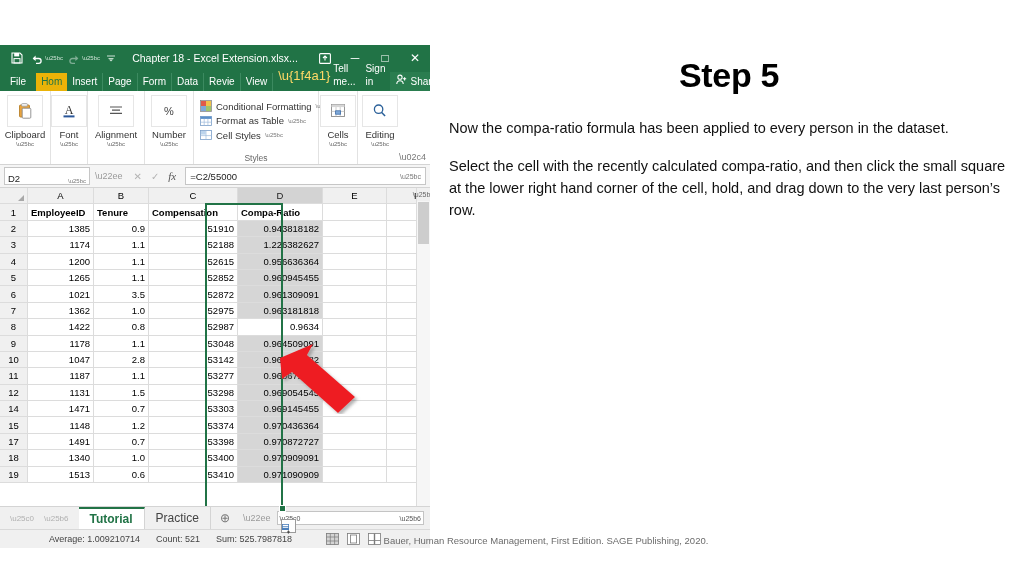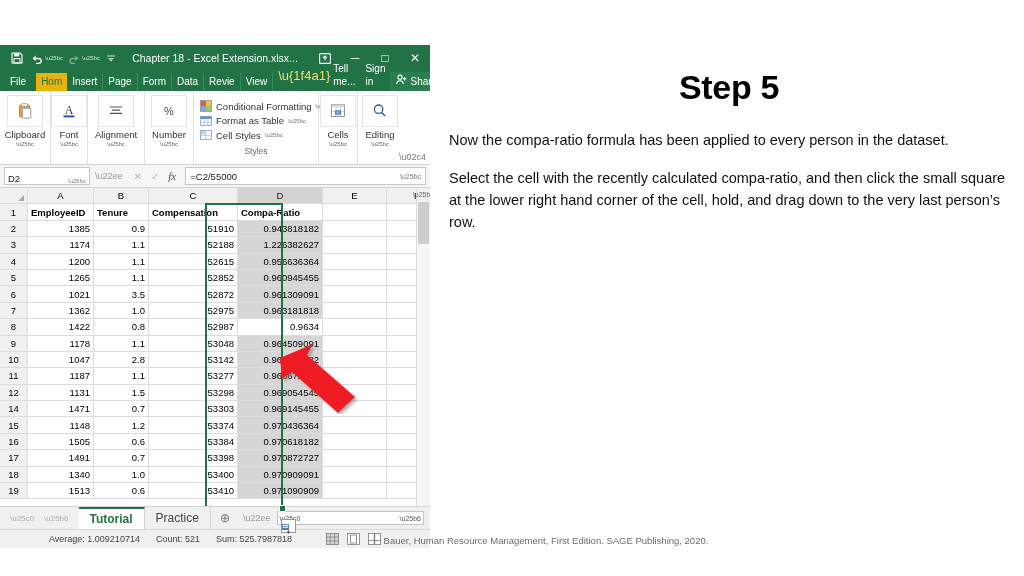--- a/index.html
+++ b/index.html
@@ -76,21 +76,21 @@
   }
   .big-lbl{font-size:9.5px;color:#333;margin-top:2px;white-space:nowrap;}
   .big-caret{font-size:6px;color:#666;line-height:6px;margin-top:1px;}
   .styles-items{
     display:flex;flex-direction:column;justify-content:flex-start;
     padding:5px 6px 0 6px;gap:2.5px;
   }
   .style-item{display:flex;align-items:center;gap:4px;font-size:9.5px;color:#333;white-space:nowrap;}
   .style-ico{width:12px;height:12px;flex:0 0 12px;}
   .grp-caption{
-    position:absolute;bottom:8px;left:0;right:0;text-align:center;
+    position:absolute;bottom:1px;left:0;right:0;text-align:center;
     font-size:8.5px;color:#666;
   }
   .ribbon-collapse{
     position:absolute;right:4px;bottom:2px;font-size:9px;color:#777;
   }
 
   
   .formula-bar{
     height:22px;background:#f5f5f5;border-bottom:1px solid #d4d4d4;
     display:flex;align-items:center;padding:0 4px;gap:3px;
@@ -216,21 +216,21 @@
   }
   .status-stats{display:flex;gap:16px;}
   .view-btns{display:flex;gap:8px;margin-left:20px;}
   .view-btn{
     width:13px;height:12px;display:flex;align-items:center;justify-content:center;
   }
   .view-btn.active svg rect.bg{fill:#d4d4d4;}
 
   
   .right-panel{
-    position:absolute;left:449px;top:12px;width:560px;height:406px;
+    position:absolute;left:449px;top:0;width:560px;height:406px;
   }
   .step-title{
     text-align:center;font-size:34px;font-weight:bold;color:#000;
     margin-top:56px;letter-spacing:-0.3px;
   }
   .body-para{
     font-size:14.5px;color:#111;line-height:1.52;margin-top:22px;
     text-align:left;
   }
   .body-para.second{margin-top:16px;}
@@ -586,29 +586,20 @@
           <tr>
             <td class="rowh">15</td>
             <td class="col-a num">1148</td>
             <td class="col-b num">1.2</td>
             <td class="col-c num">53374</td>
             <td class="col-d num d-col">0.970436364</td>
             <td class="col-e"></td>
             <td class="col-f"></td>
           </tr>
           <tr>
-            <td class="rowh">16</td>
-            <td class="col-a num">1505</td>
-            <td class="col-b num">0.6</td>
-            <td class="col-c num">53384</td>
-            <td class="col-d num d-col">0.970618182</td>
-            <td class="col-e"></td>
-            <td class="col-f"></td>
-          </tr>
-          <tr>
             <td class="rowh">17</td>
             <td class="col-a num">1491</td>
             <td class="col-b num">0.7</td>
             <td class="col-c num">53398</td>
             <td class="col-d num d-col">0.970872727</td>
             <td class="col-e"></td>
             <td class="col-f"></td>
           </tr>
           <tr>
             <td class="rowh">18</td>

